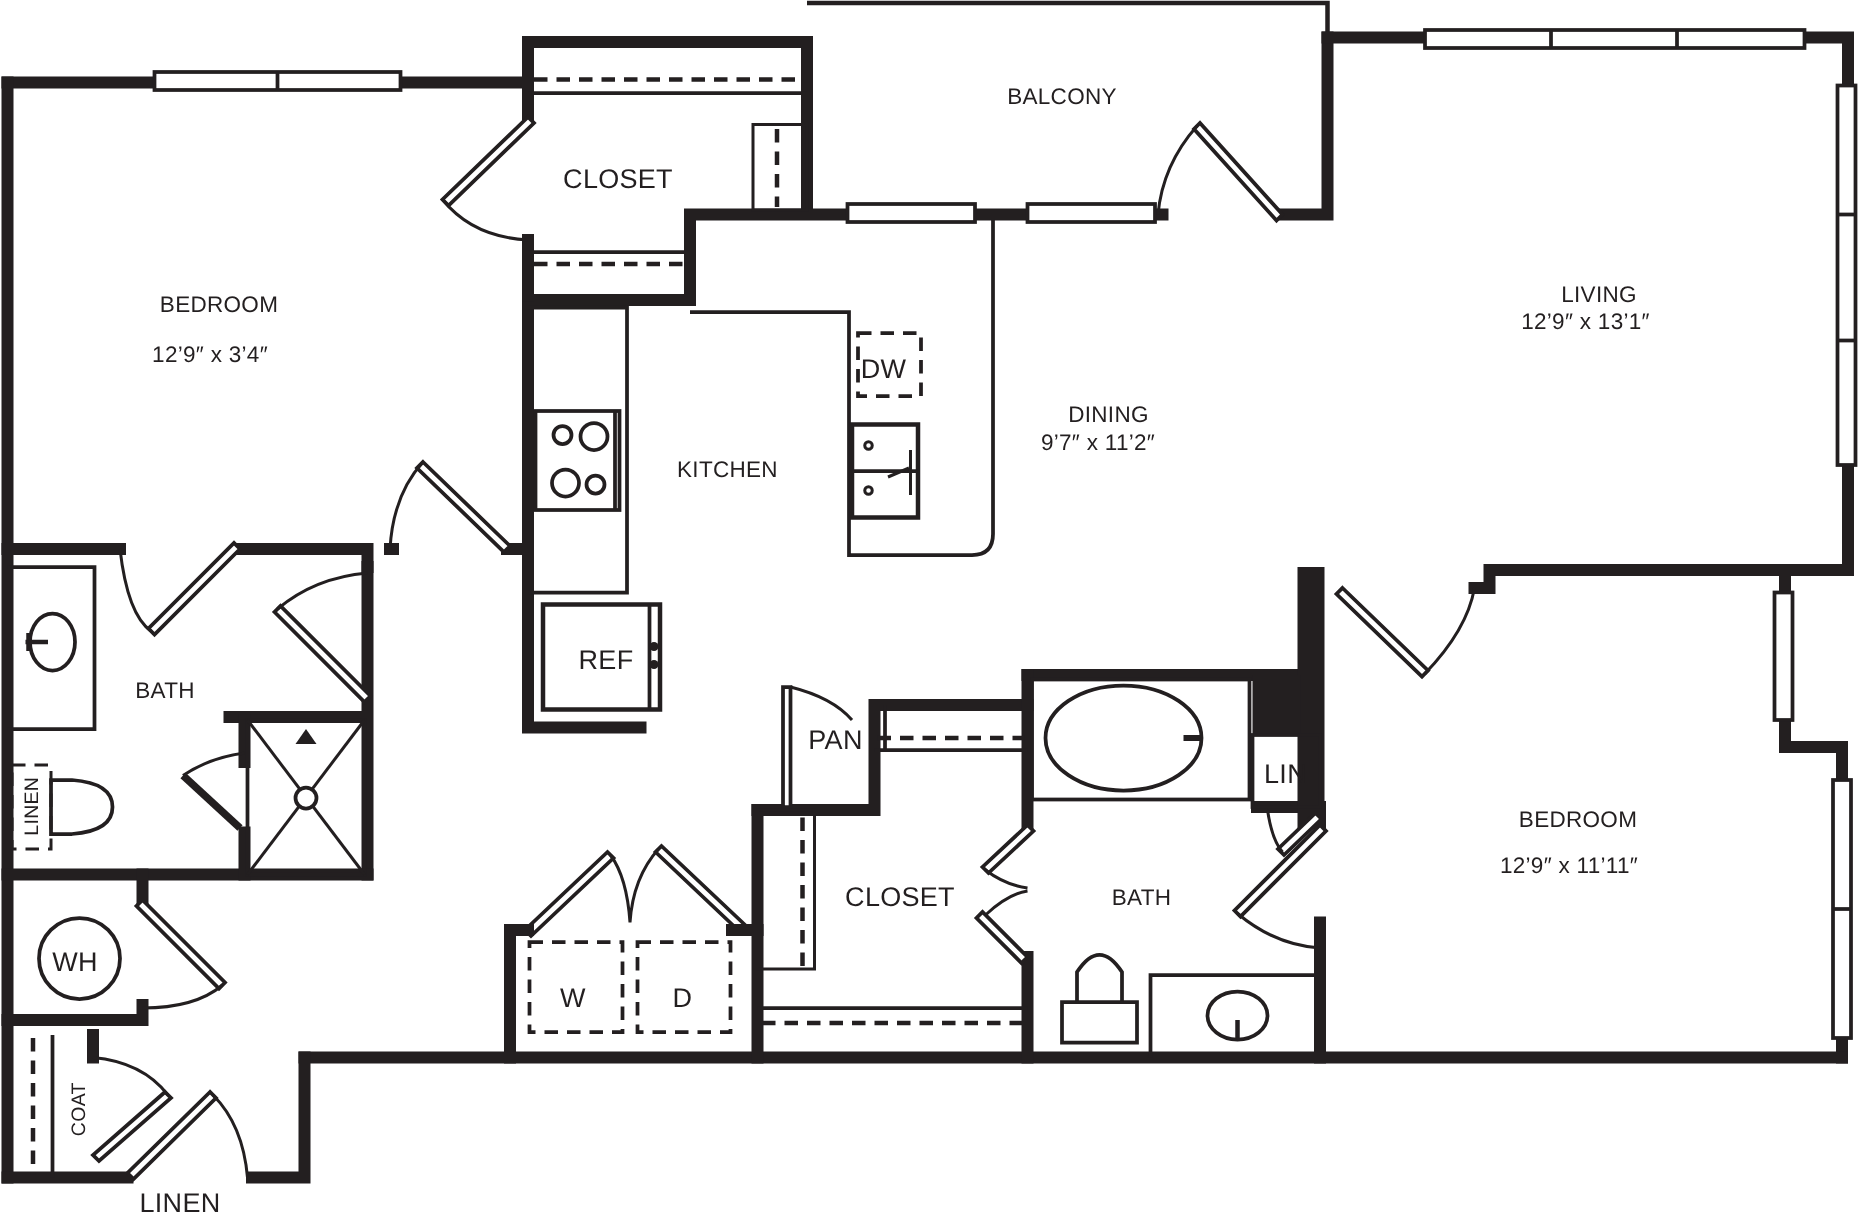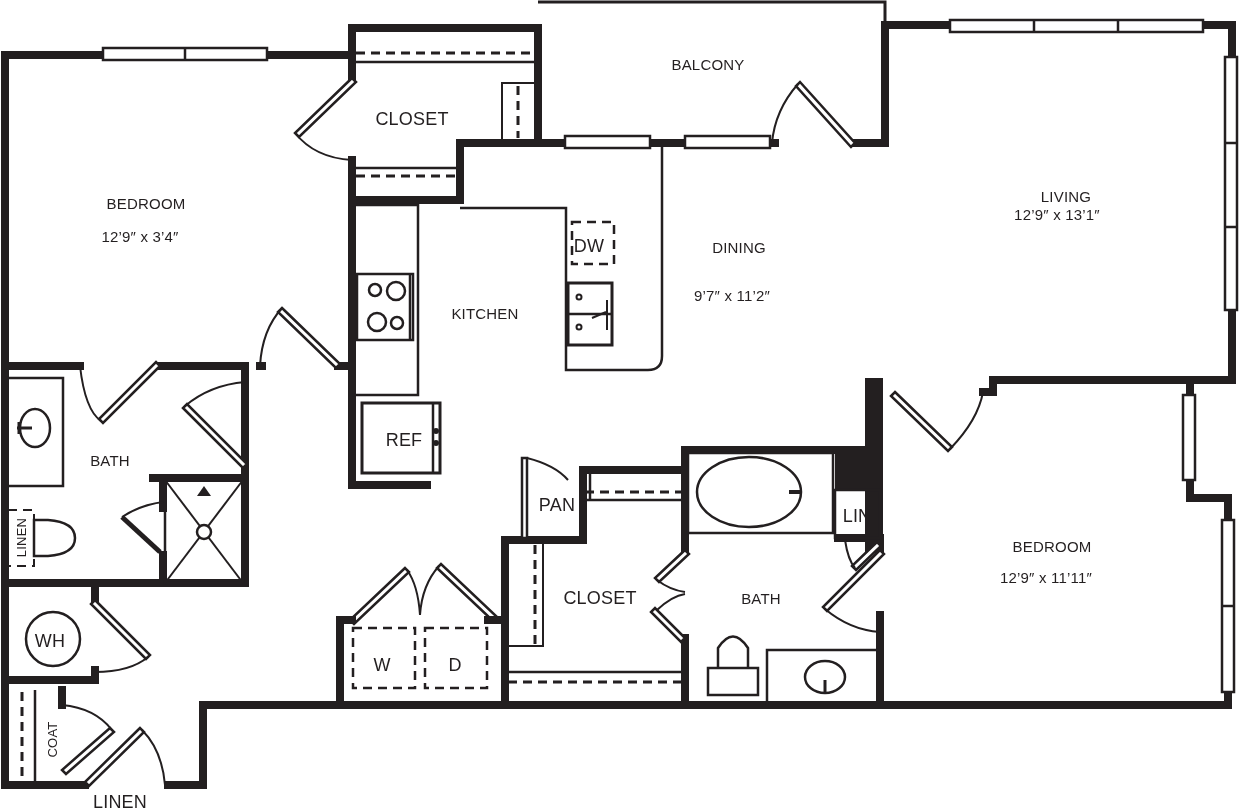--- a/index.html
+++ b/index.html
@@ -211,33 +211,33 @@
   </g>
 </svg>
 
 
 <div class="lbl" style="left:146px;top:196px">BEDROOM</div>
 <div class="lbl" style="left:140px;top:229px">12’9″ x 3’4″</div>
 <div class="lbl sm" style="left:412px;top:110px">CLOSET</div>
 <div class="lbl" style="left:708px;top:57px">BALCONY</div>
 <div class="lbl" style="left:1066px;top:189px">LIVING</div>
 <div class="lbl" style="left:1057px;top:207px">12’9″ x 13’1″</div>
-<div class="lbl" style="left:739px;top:240px">DINING</div>
+<div class="lbl" style="left:739px;top:269px">DINING</div>
 <div class="lbl" style="left:732px;top:288px">9’7″ x 11’2″</div>
 <div class="lbl" style="left:485px;top:306px">KITCHEN</div>
 <div class="lbl" style="left:110px;top:453px">BATH</div>
 <div class="lbl sm" style="left:600px;top:589px">CLOSET</div>
 <div class="lbl" style="left:761px;top:591px">BATH</div>
 <div class="lbl" style="left:1052px;top:539px">BEDROOM</div>
 <div class="lbl" style="left:1046px;top:570px">12’9″ x 11’11″</div>
 <div class="lbl sm" style="left:120px;top:793px">LINEN</div>
 
 
 <div class="lbl sm" style="left:589px;top:237px">DW</div>
 <div class="lbl sm" style="left:404px;top:431px">REF</div>
-<div class="lbl sm" style="left:557px;top:496px">PAN</div>
+<div class="lbl sm" style="left:557px;top:484px">PAN</div>
 <div class="lbl sm" style="left:857px;top:507px">LIN</div>
 <div class="lbl sm vert" style="left:21px;top:531px;font-size:13px">LINEN</div>
 <div class="lbl sm" style="left:50px;top:632px">WH</div>
 <div class="lbl sm" style="left:382px;top:656px">W</div>
 <div class="lbl sm" style="left:455px;top:656px">D</div>
 <div class="lbl sm vert" style="left:52px;top:733px;font-size:13px">COAT</div>
 </div>
 
 </body></html>

